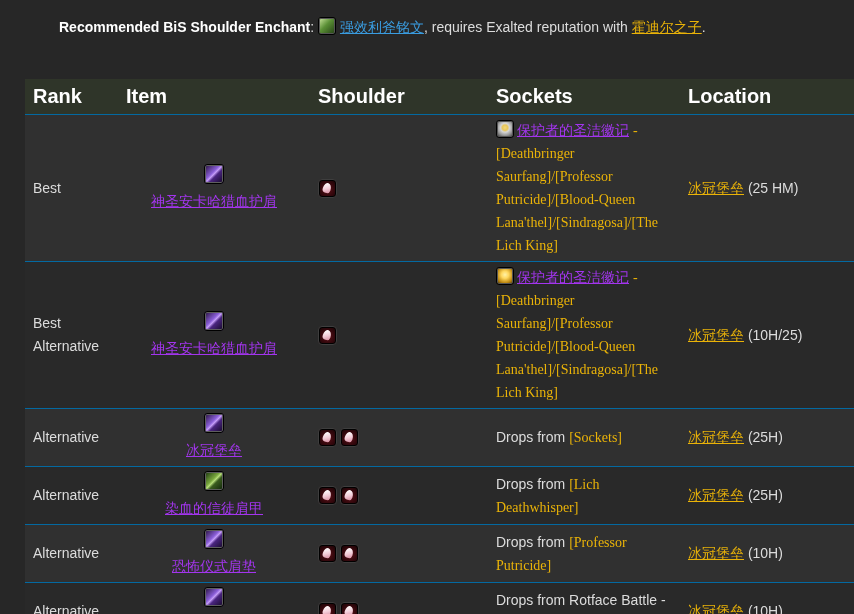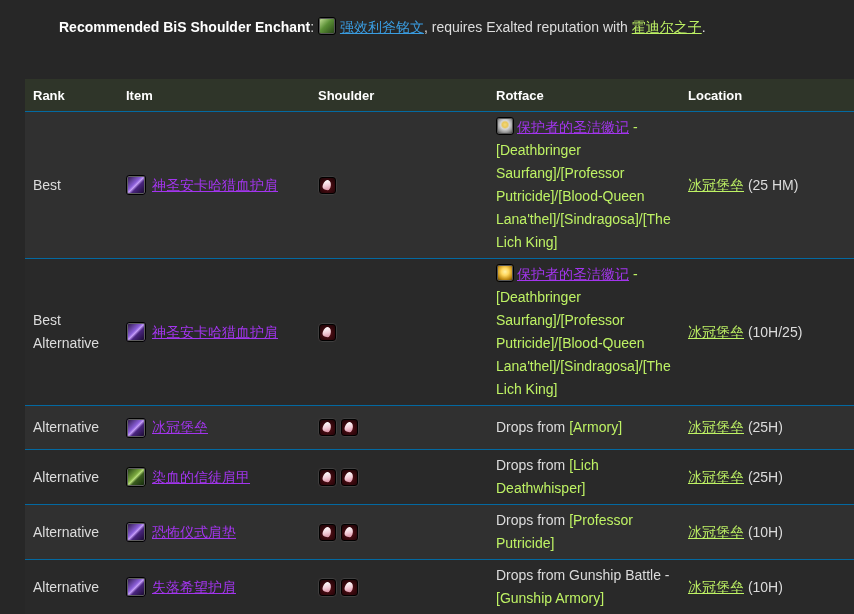--- a/index.html
+++ b/index.html
@@ -7,42 +7,42 @@
     width:854px;height:614px;
     background:#272727;
     font-family:"Liberation Sans",sans-serif;
     font-size:14px;color:#dcdcdc;
     overflow:hidden;
   }
   a{cursor:pointer;}
   .intro{padding:17px 10px 0 27px;line-height:21px;}
   .intro b{color:#ffffff;font-weight:bold;padding-left:32px;}
   .link-blue{color:#3a9ce0;text-decoration:underline;}
-  .link-yellow{color:#bef264;}
+  .link-yellow{color:#eab308;font-family:Liberation Serif, serif;}
   .link-yellow.cn{text-decoration:underline;}
   .link-purple{color:#a335ee;text-decoration:underline;}
   .plain{color:#dcdcdc;}
 
   table{border-collapse:collapse;table-layout:fixed;width:829px;margin:41px 0 0 25px;}
   col.c-rank{width:93px;} col.c-item{width:192px;} col.c-sockets{width:178px;}
   col.c-source{width:192px;} col.c-location{width:174px;}
   thead th{
     background:#2f3529;color:#ffffff;font-weight:bold;text-align:left;
-    padding:6px 8px;height:20px;font-size:13px;
+    padding:6px 8px;height:20px;font-size:20px;
   }
   tbody td{
     padding:4px 8px;line-height:23px;vertical-align:middle;
     border-top:1px solid #0369a1;
   }
   tr.row-light{background:#303030;}
   tr.row-dark{background:#292929;}
   tr.row-short td{height:35px;}
   td.loc{white-space:nowrap;}
 
-  .item-cell{display:flex;align-items:center;gap:6px;}
+  .item-cell{display:flex;align-items:center;gap:6px;flex-direction:column;}
   .item-icon{
     flex:0 0 auto;width:18px;height:18px;border-radius:3px;
     border:1px solid #000;box-shadow:0 0 0 1px #5e5e5e inset;
     background:linear-gradient(135deg,#241038 0%,#8a5fd8 42%,#c39bf7 50%,#4a2580 60%,#140826 100%);
   }
   .item-icon.green{
     background:linear-gradient(135deg,#16300c 0%,#7aa83f 42%,#b5dc78 50%,#3a5c1e 60%,#0f230a 100%);
   }
   .sockets-cell{display:flex;align-items:center;gap:3px;}
   .socket{
@@ -83,21 +83,21 @@
       <col class="c-item">
       <col class="c-sockets">
       <col class="c-source">
       <col class="c-location">
   </colgroup>
   <thead>
     <tr>
       <th>Rank</th>
       <th>Item</th>
       <th>Shoulder</th>
-      <th>Rotface</th>
+      <th>Sockets</th>
       <th>Location</th>
     </tr>
   </thead>
   <tbody>
 
     <tr class="row-light">
       <td>Best</td>
       <td>
           <div class="item-cell">
         <span class="item-icon"></span>
@@ -144,21 +144,21 @@
         <a class="link-purple">冰冠堡垒</a>
       </div>
         </td>
       <td>
           <div class="sockets-cell">
         <span class="socket"></span>
         <span class="socket"></span>
       </div>
         </td>
       <td>
-        <span class="plain">Drops from </span><a class="link-yellow">[Armory]</a>
+        <span class="plain">Drops from </span><a class="link-yellow">[Sockets]</a>
       </td>
       <td class="loc"><a class="link-yellow cn">冰冠堡垒</a><span class="plain"> (25H)</span></td>
     </tr>
 
     <tr class="row-dark row-short">
       <td>Alternative</td>
       <td>
           <div class="item-cell">
         <span class="item-icon green"></span>
         <a class="link-purple">染血的信徒肩甲</a>
@@ -204,19 +204,19 @@
         <a class="link-purple">失落希望护肩</a>
       </div>
         </td>
       <td>
           <div class="sockets-cell">
         <span class="socket"></span>
         <span class="socket"></span>
       </div>
         </td>
       <td>
-        <span class="plain">Drops from Gunship Battle - </span><a class="link-yellow">[Gunship Armory]</a>
+        <span class="plain">Drops from Rotface Battle - </span><a class="link-yellow">[Gunship Armory]</a>
       </td>
       <td class="loc"><a class="link-yellow cn">冰冠堡垒</a><span class="plain"> (10H)</span></td>
     </tr>
 
   </tbody>
 </table>
 
 </body></html>

